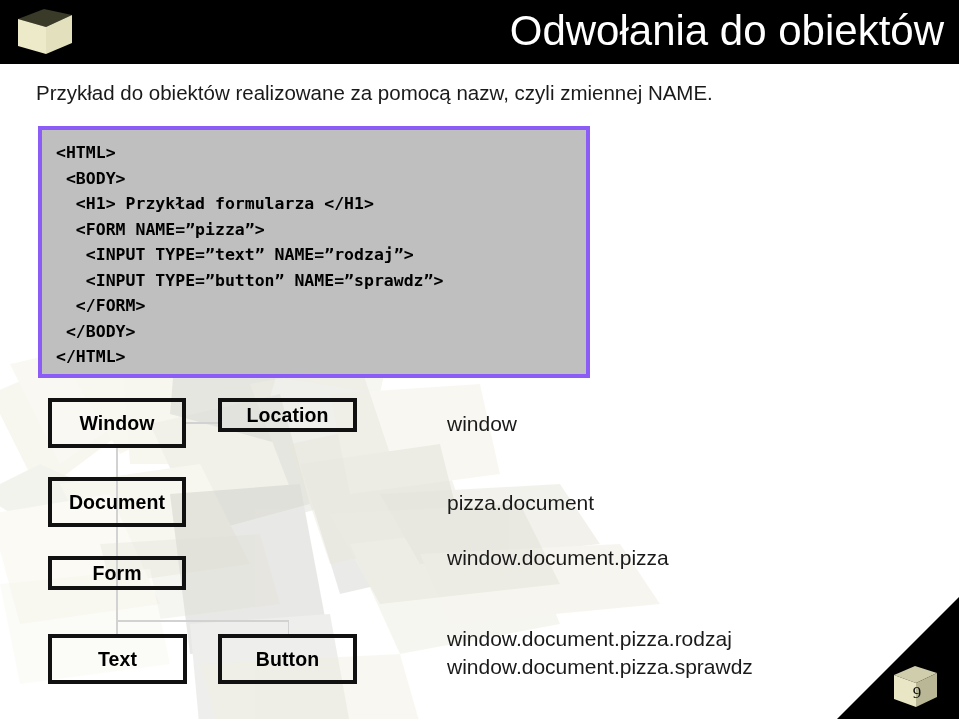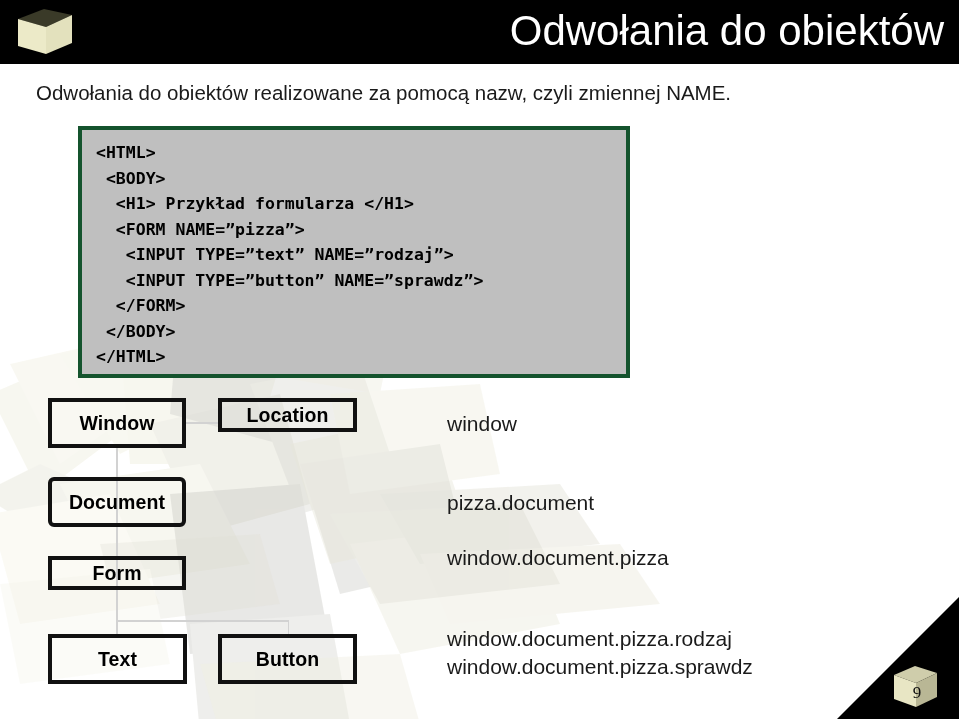--- a/index.html
+++ b/index.html
@@ -68,24 +68,23 @@
   }
 
   
   #code-block {
     position: absolute;
     left: 38px;
     top: 126px;
     width: 552px;
     height: 252px;
     background: #bfbfbf;
-    border: 4px solid #14532d;
+    border: 4px solid #8b5cf6;
     box-sizing: border-box;
     padding: 10px 0 0 14px;
-    margin-left: 40px;
   }
   #code-block pre {
     margin: 0;
     font-family: "DejaVu Sans Mono", "Liberation Mono", monospace;
     font-size: 16.5px;
     line-height: 25.5px;
     font-weight: bold;
     color: #000000;
     white-space: pre;
   }
@@ -198,21 +197,21 @@
     <div id="logo-cube">
       <svg width="62" height="50" viewBox="0 0 62 50" xmlns="http://www.w3.org/2000/svg">
         <polygon points="4,12 30,2 58,8 32,20" fill="#3a3a28"></polygon>
         <polygon points="4,12 32,20 32,47 4,39" fill="#eceac8"></polygon>
         <polygon points="32,20 58,8 58,36 32,47" fill="#e3e1bd"></polygon>
       </svg>
     </div>
     <div id="slide-title">Odwołania do obiektów</div>
   </div>
 
-  <div id="subtitle">Odwołania do obiektów realizowane za pomocą nazw, czyli zmiennej NAME.</div>
+  <div id="subtitle">Przykład do obiektów realizowane za pomocą nazw, czyli zmiennej NAME.</div>
 
   <div id="code-block">
     <pre id="code-content">&lt;HTML&gt;
  &lt;BODY&gt;
   &lt;H1&gt; Przykład formularza &lt;/H1&gt;
   &lt;FORM NAME=”pizza”&gt;
    &lt;INPUT TYPE=”text” NAME=”rodzaj”&gt;
    &lt;INPUT TYPE=”button” NAME=”sprawdz”&gt;
   &lt;/FORM&gt;
  &lt;/BODY&gt;
@@ -225,21 +224,21 @@
     <div class="connector" style="left:116px; top:448px; width:1.5px; height:186px;"></div>
     <div class="connector" style="left:116px; top:620px; width:173px; height:1.5px;"></div>
     <div class="connector" style="left:287.5px; top:620px; width:1.5px; height:14px;"></div>
 
     <div class="node-box" style="left:48px; top:398px; width:138px; height:50px;">
       <span>Window</span>
     </div>
     <div class="node-box" style="left:218px; top:398px; width:139px; height:34px;">
       <span>Location</span>
     </div>
-    <div class="node-box" style="left:48px; top:477px; width:138px; height:50px;border-radius:6px;">
+    <div class="node-box" style="left:48px; top:477px; width:138px; height:50px;">
       <span>Document</span>
     </div>
     <div class="node-box" style="left:48px; top:556px; width:138px; height:34px;">
       <span>Form</span>
     </div>
     <div class="node-box" style="left:48px; top:634px; width:139px; height:50px;">
       <span>Text</span>
     </div>
     <div class="node-box" style="left:218px; top:634px; width:139px; height:50px;">
       <span>Button</span>

